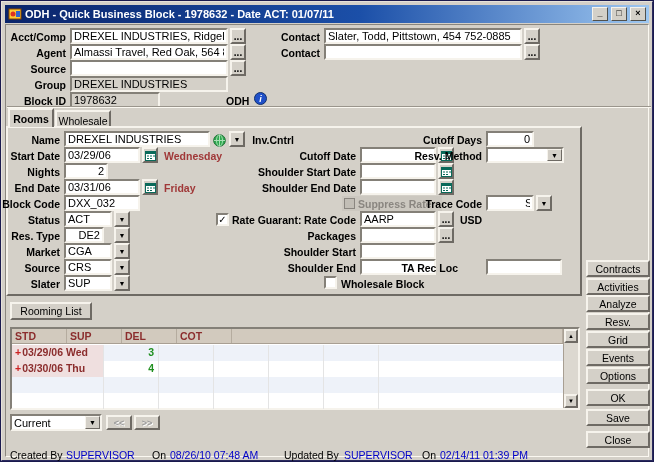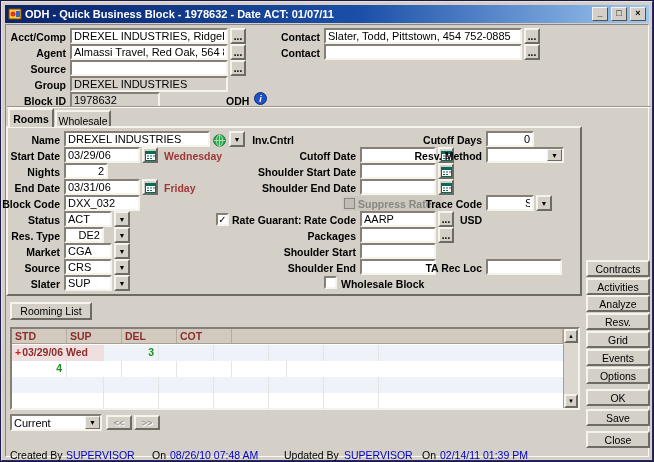--- a/index.html
+++ b/index.html
@@ -264,21 +264,21 @@
   <div class="lbl" style="left:400px;top:148px;width:80px;">Resv. Method</div>
   <div class="tbox combo" style="left:484px;top:145px;width:78px;">
     <span class="combo-text"></span>
     <span class="combo-arrow">▼</span>
   </div>
 
   <div class="lbl" style="left:400px;top:196px;width:80px;">Trace Code</div>
   <input class="tbox" style="left: 484px; top: 193px; width: 48px; padding-left: 37px;" value="SBT">
   <button class="b3d arr" style="left:534px;top:193px;width:16px;height:16px;">▼</button>
 
-  <div class="lbl" style="left:400px;top:260px;width:80px;">TA Rec Loc</div>
+  <div class="lbl" style="left:376px;top:260px;width:80px;">TA Rec Loc</div>
   <input class="tbox" style="left: 484px; top: 257px; width: 76px;" value="">
 
   <button class="b3d" style="left:8px;top:300px;width:82px;height:18px;font-size:10.5px;">Rooming List</button>
 
   <div class="grid">
     <div class="ghead">
       <div class="gc c-val" style="text-align:left;padding-left:3px;">STD</div>
       <div class="gc c-val" style="text-align:left;padding-left:3px;">SUP</div>
       <div class="gc c-val" style="text-align:left;padding-left:3px;">DEL</div>
       <div class="gc c-val" style="text-align:left;padding-left:3px;">COT</div>
@@ -289,20 +289,21 @@
       <div class="grow odd">
         <div class="gc c-date cell-date"><span class="gplus">+</span><span>03/29/06 Wed</span></div>
         <div class="gc c-val">3</div>
         <div class="gc c-val"></div>
         <div class="gc c-val"></div>
         <div class="gc c-val"></div>
         <div class="gc c-val"></div>
         <div class="gc c-fill"></div>
       </div>
       <div class="grow">
+        <div class="gc c-date cell-date"><span class="gplus">+</span><span>03/30/06 Thu</span></div>
         <div class="gc c-val">4</div>
         <div class="gc c-val"></div>
         <div class="gc c-val"></div>
         <div class="gc c-val"></div>
         <div class="gc c-val"></div>
         <div class="gc c-fill"></div>
       </div>
       <div class="grow odd">
         <div class="gc c-date"></div>
         <div class="gc c-val"></div>

